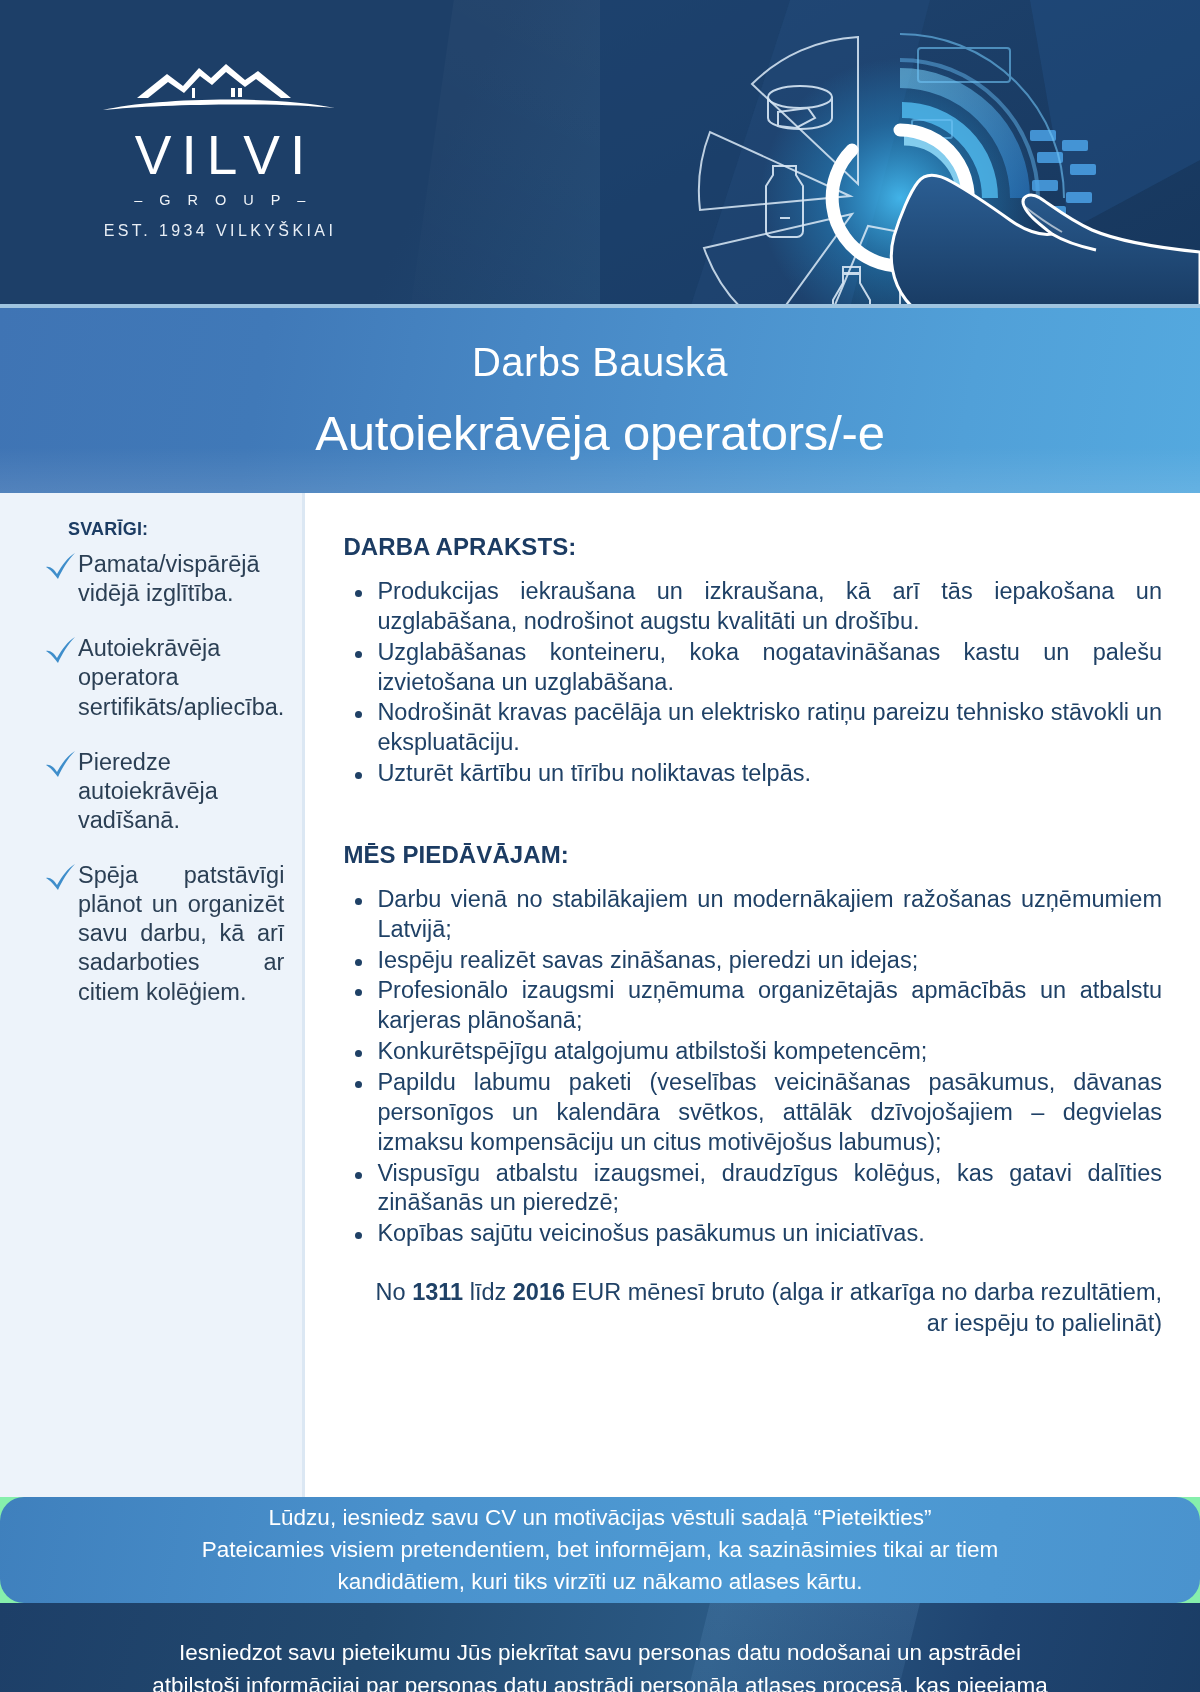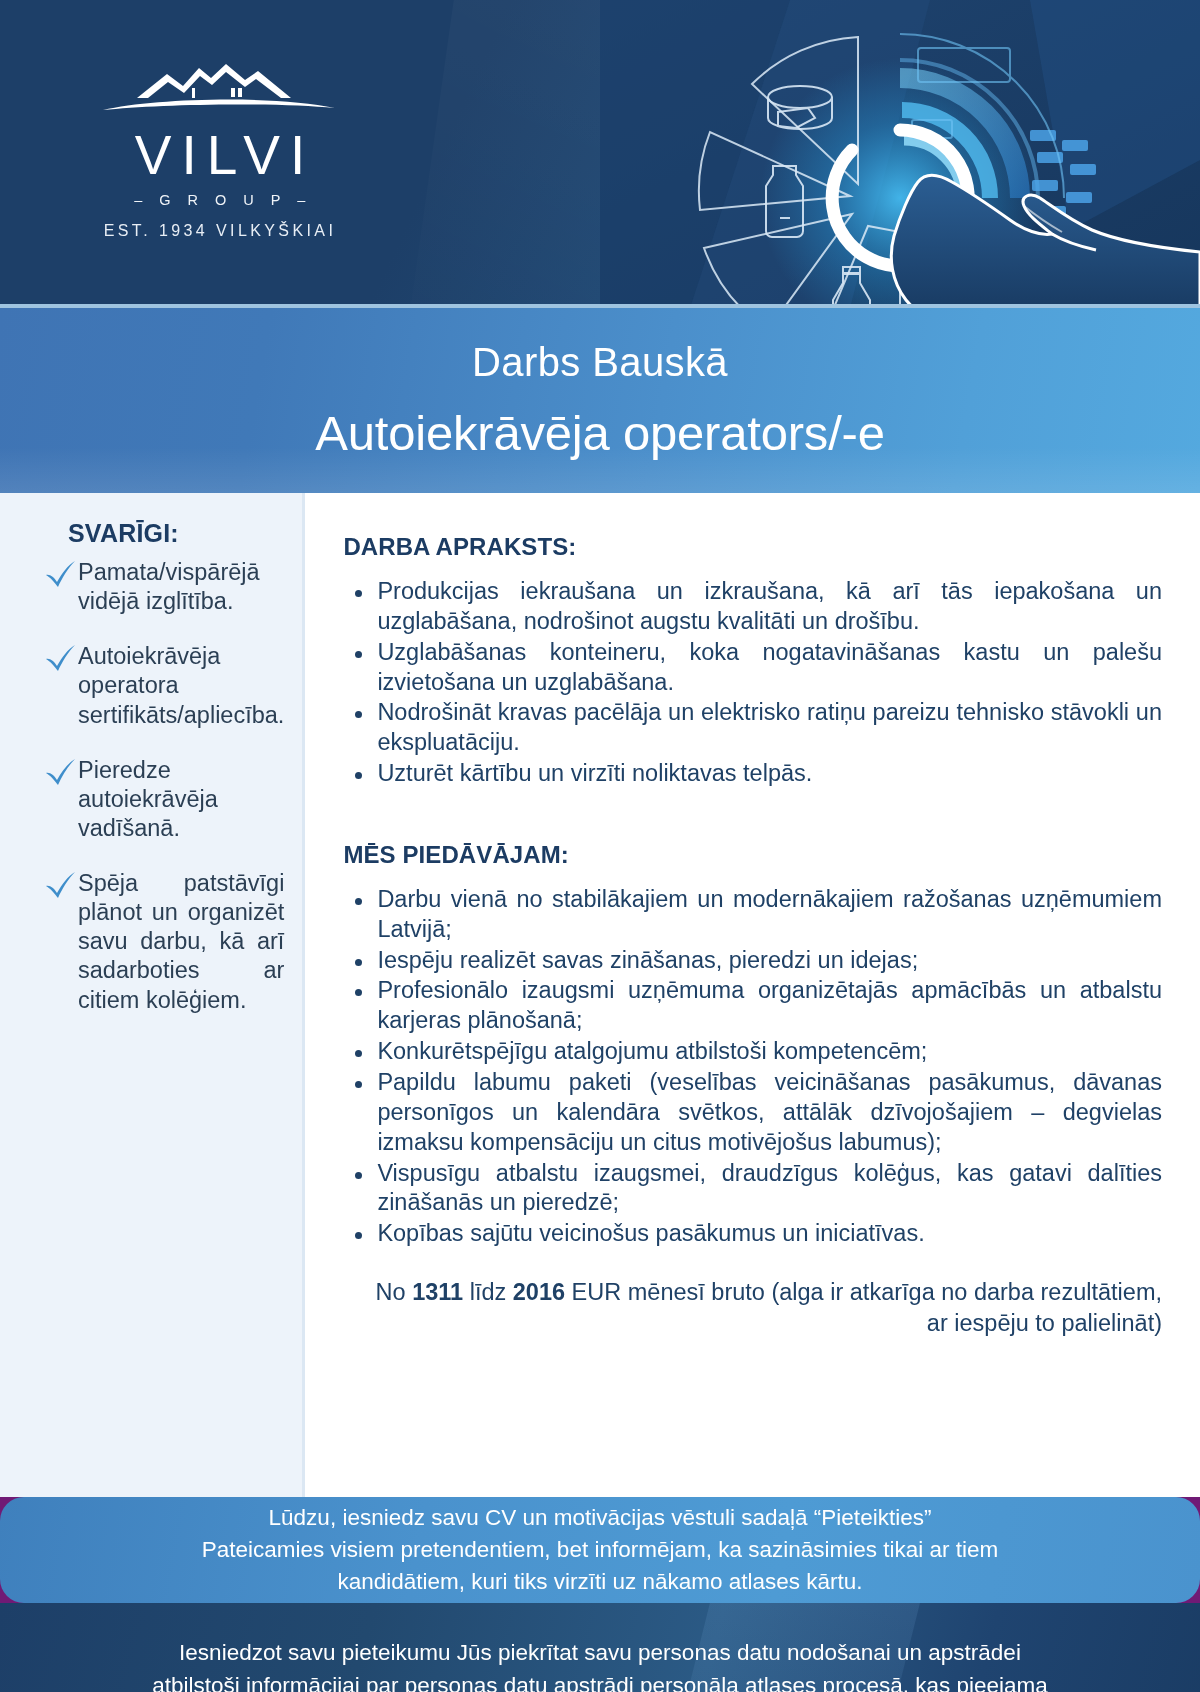--- a/index.html
+++ b/index.html
@@ -8,21 +8,21 @@
     background: #ffffff;
   }
   body {
     font-family: "Liberation Sans", sans-serif;
   }
   #poster {
     position: relative;
     width: 1200px;
     height: 1692px;
     overflow: hidden;
-    background: #701a75;
+    background: #86efac;
   }
 
   
   .header {
     position: relative;
     width: 1200px;
     height: 308px;
     background:
       linear-gradient(115deg, #1d3f68 0%, #1d3f68 38%, #204873 55%, #1b3d66 75%, #183a62 100%);
     overflow: hidden;
@@ -146,21 +146,21 @@
     background: #ffffff;
   }
   .side-col {
     width: 322px;
     background: #edf3fa;
     border-right: 3px solid #dbe7f3;
     padding: 26px 18px 0 50px;
     box-sizing: border-box;
   }
   .side-title {
-    font-size: 25px;
+    font-size: 18px;
     font-weight: 700;
     color: #1c3c63;
     margin: 0 0 10px 18px;
     letter-spacing: 0.2px;
   }
   .check-item {
     display: flex;
     align-items: flex-start;
     margin-bottom: 26px;
   }
@@ -426,21 +426,21 @@
       </div>
     </aside>
 
     <main class="main-col">
 
       <h2 class="sec-head">DARBA APRAKSTS:</h2>
       <ul class="bullets">
         <li>Produkcijas iekraušana un izkraušana, kā arī tās iepakošana un uzglabāšana, nodrošinot augstu kvalitāti un drošību.</li>
         <li>Uzglabāšanas konteineru, koka nogatavināšanas kastu un palešu izvietošana un uzglabāšana.</li>
         <li>Nodrošināt kravas pacēlāja un elektrisko ratiņu pareizu tehnisko stāvokli un ekspluatāciju.</li>
-        <li>Uzturēt kārtību un virzīti noliktavas telpās.</li>
+        <li>Uzturēt kārtību un tīrību noliktavas telpās.</li>
       </ul>
 
       <h2 class="sec-head spaced">MĒS PIEDĀVĀJAM:</h2>
       <ul class="bullets">
         <li>Darbu vienā no stabilākajiem un modernākajiem ražošanas uzņēmumiem Latvijā;</li>
         <li>Iespēju realizēt savas zināšanas, pieredzi un idejas;</li>
         <li>Profesionālo izaugsmi uzņēmuma organizētajās apmācībās un atbalstu karjeras plānošanā;</li>
         <li>Konkurētspējīgu atalgojumu atbilstoši kompetencēm;</li>
         <li>Papildu labumu paketi (veselības veicināšanas pasākumus, dāvanas personīgos un kalendāra svētkos, attālāk dzīvojošajiem – degvielas izmaksu kompensāciju un citus motivējošus labumus);</li>
         <li>Vispusīgu atbalstu izaugsmei, draudzīgus kolēģus, kas gatavi dalīties zināšanās un pieredzē;</li>

